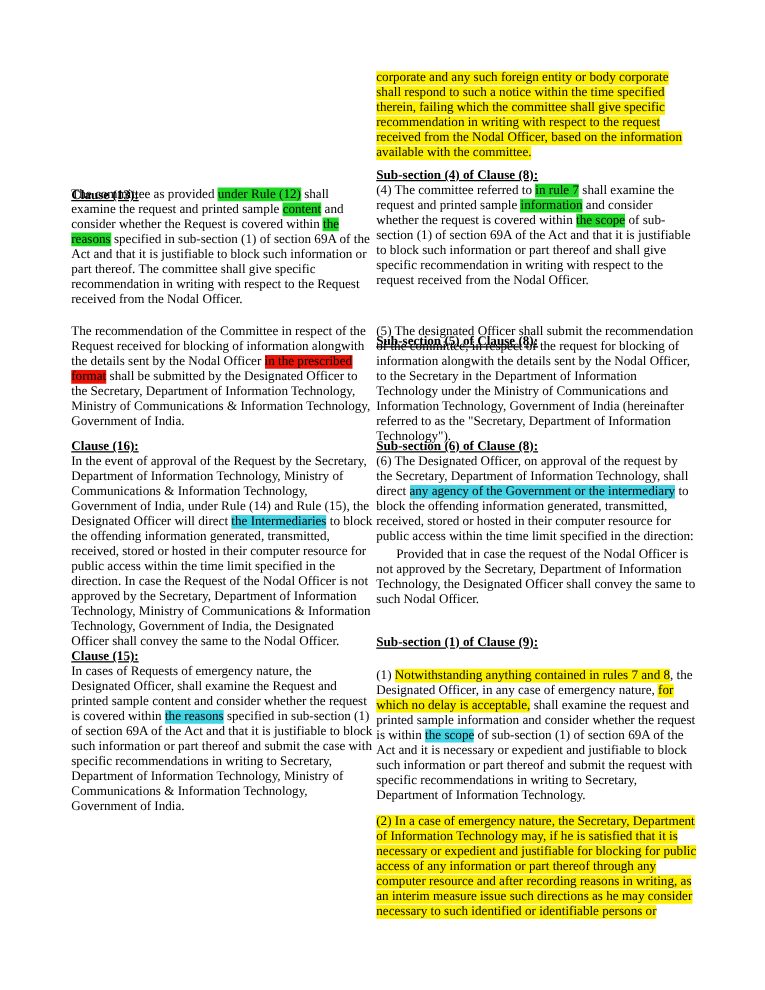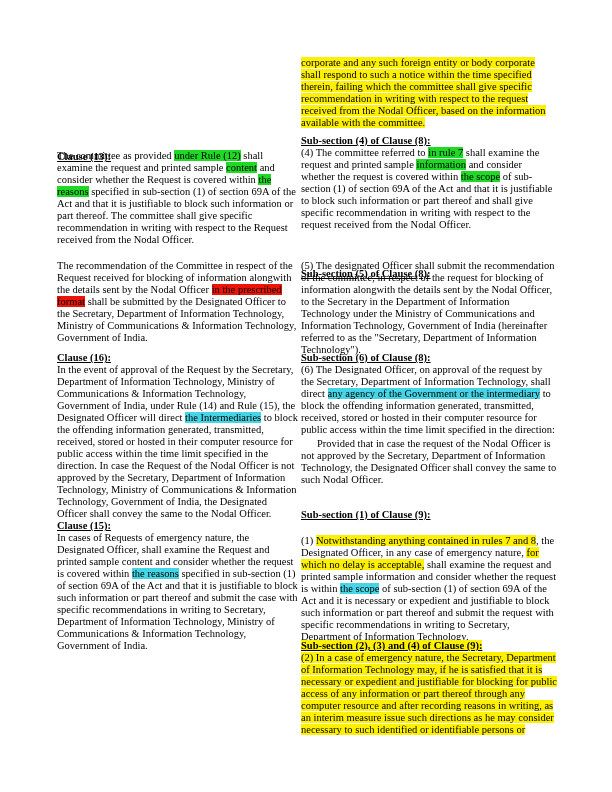--- a/index.html
+++ b/index.html
@@ -33,16 +33,15 @@
       <div class="block p" style="top: 57px;"><span style="background-color: rgb(253, 240, 0);">corporate and any such foreign entity or body corporate shall respond to such a notice within the time specified therein, failing which the committee shall give specific recommendation in writing with respect to the request received from the Nodal Officer, based on the information available with the committee.</span></div>
       <div class="block h" style="top: 135px;"><span>Sub-section (4) of Clause (8):</span></div>
       <div class="block p" style="top: 147px;"><span>(4) The committee referred to </span><span style="background-color: rgb(31, 217, 38);">in rule 7</span><span> shall examine the request and printed sample </span><span style="background-color: rgb(31, 217, 38);">information</span><span> and consider whether the request is covered within </span><span style="background-color: rgb(31, 217, 38);">the scope</span><span> of sub-section (1) of section 69A of the Act and that it is justifiable to block such information or part thereof and shall give specific recommendation in writing with respect to the request received from the Nodal Officer.</span></div>
       <div class="block h" style="top: 248px; margin-top: 20px;"><span>Sub-section (5) of Clause (8):</span></div>
       <div class="block p" style="top: 260px;"><span>(5) The designated Officer shall submit the recommendation of the committee, in respect of the request for blocking of information alongwith the details sent by the Nodal Officer, to the Secretary in the Department of Information Technology under the Ministry of Communications and Information Technology, Government of India (hereinafter referred to as the "Secretary, Department of Information Technology").</span></div>
       <div class="block h" style="top: 352px;"><span>Sub-section (6) of Clause (8):</span></div>
       <div class="block p" style="top: 364px;"><span>(6) The Designated Officer, on approval of the request by the Secretary, Department of Information Technology, shall direct </span><span style="background-color: rgb(69, 213, 230);">any agency of the Government or the intermediary</span><span> to block the offending information generated, transmitted, received, stored or hosted in their computer resource for public access within the time limit specified in the direction:</span></div>
       <div class="block p indent" style="top: 438px;"><span>Provided that in case the request of the Nodal Officer is not approved by the Secretary, Department of Information Technology, the Designated Officer shall convey the same to such Nodal Officer.</span></div>
       <div class="block h" style="top: 481px; margin-top: 28px;"><span>Sub-section (1) of Clause (9):</span></div>
       <div class="block p" style="top: 535px;"><span>(1) </span><span style="background-color: rgb(253, 240, 0);">Notwithstanding anything contained in rules 7 and 8</span><span>, the Designated Officer, in any case of emergency nature, </span><span style="background-color: rgb(253, 240, 0);">for which no delay is acceptable,</span><span> shall examine the request and printed sample information and consider whether the request is within </span><span style="background-color: rgb(69, 213, 230);">the scope</span><span> of sub-section (1) of section 69A of the Act and it is necessary or expedient and justifiable to block such information or part thereof and submit the request with specific recommendations in writing to Secretary, Department of Information Technology.</span></div>
-      <div class="block hy" style="top: 640px;"><span style="background-color: rgb(253, 240, 0);">Sub-section (2), (3) and (4)  of Clause (9):</span></div>
       <div class="block p" style="top: 652px;"><span style="background-color: rgb(253, 240, 0);">(2) In a case of emergency nature, the Secretary, Department of Information Technology may, if he is satisfied that it is necessary or expedient and justifiable for blocking for public access of any information or part thereof through any computer resource and after recording reasons in writing, as an interim measure issue such directions as he may consider necessary to such identified or identifiable persons or</span></div>
     </div>
 </div>
 
 </body></html>

